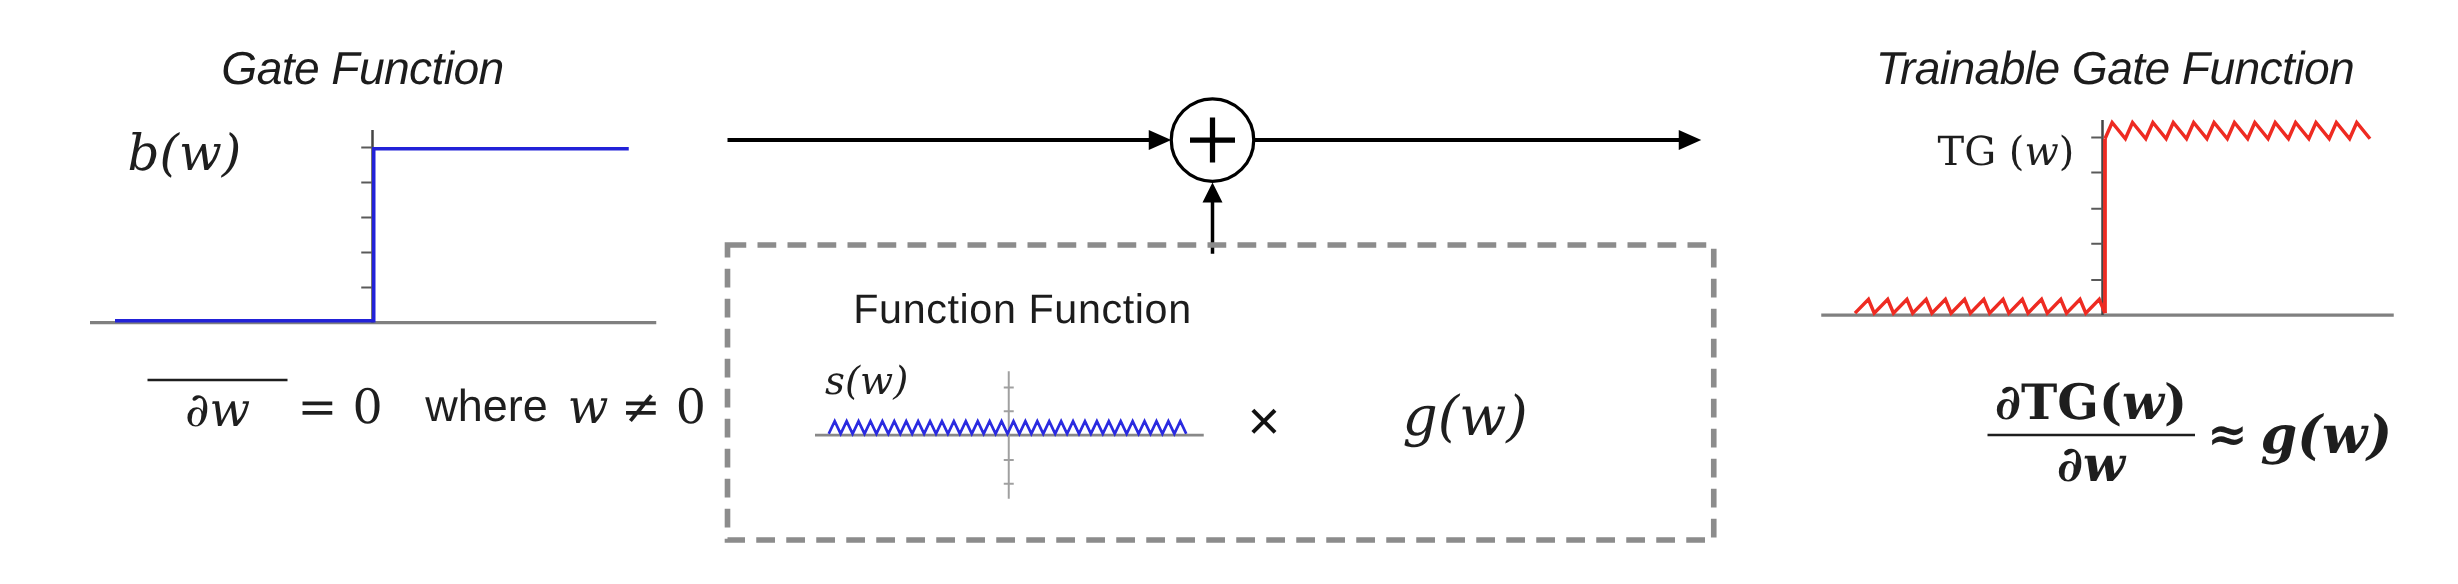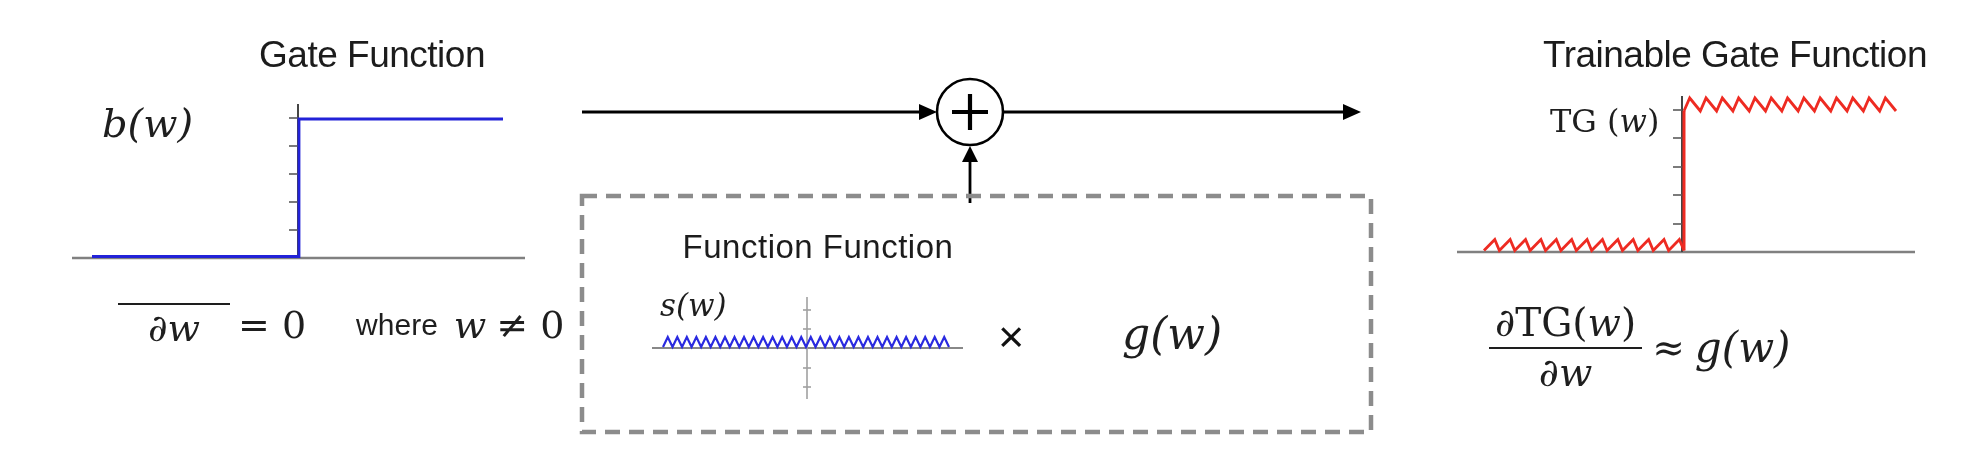--- a/index.html
+++ b/index.html
@@ -2,21 +2,21 @@
 <html><head>
 <meta charset="utf-8">
 <style>
   html,body{margin:0;padding:0;background:#ffffff;}
   #canvas{
     position:relative;width:1966px;height:467px;background:#ffffff;overflow:hidden;
     font-family:"Liberation Sans",sans-serif;color:#1e1e1e;
   }
   #fig-svg{position:absolute;left:0;top:0;}
   .abs{position:absolute;white-space:nowrap;}
-  .title{font-size:37px;letter-spacing:-0.5px;text-align:right;color:#1c1c1c;}
+  .title{font-size:37px;letter-spacing:-0.5px;text-align:center;color:#1c1c1c;font-style:italic;}
   .boxlabel{font-size:33px;letter-spacing:0.5px;text-align:center;color:#1c1c1c;}
   .math{font-family:"DejaVu Serif",serif;font-style:italic;}
   .up{font-style:normal;}
   .formula{display:flex;align-items:center;font-size:38px;}
   .frac{display:inline-flex;flex-direction:column;align-items:center;}
   .frac .num,.frac .den{line-height:1.12;padding:0 6px;}
   .frac .bar{width:100%;border-top:2.6px solid #1e1e1e;margin:2px 0;}
   .rhs{margin-left:10px;}
 </style>
 </head>
@@ -85,36 +85,36 @@
 
   <div class="abs title" style="left:95px;top:34px;width:390px;">Gate Function</div>
   <div class="abs math" style="left:102px;top:100px;font-size:40px;text-align:center;">b(w)</div>
 
   <div class="abs formula" style="left:118px;top:301px;">
     <span class="frac" style="min-width:112px;">
       <span class="bar"></span>
       <span class="den math">∂w</span>
     </span>
     <span class="math up" style="margin-left:8px;">= 0</span>
-    <span class="up" style="margin-left:50px;font-size:30px;">where</span>
+    <span class="up" style="margin-left:34px;font-size:36px;">where</span>
     <span class="math" style="margin-left:16px;">w</span>
     <span class="math up" style="margin-left:10px;">≠ 0</span>
   </div>
 
   <div class="abs boxlabel" style="left:658px;top:228px;width:320px;">Function Function</div>
   <div class="abs math" style="left:660px;top:287px;font-size:31px;">s(w)</div>
   <div class="abs" style="left:998px;top:311px;font-size:45px;color:#111111;">×</div>
   <div class="abs math" style="left:1122px;top:308px;font-size:44px;">g(w)</div>
 
   <div class="abs title" style="left:1457px;top:34px;width:470px;">Trainable Gate Function</div>
   <div class="abs" style="left:1550px;top:102px;font-size:32px;">
     <span class="math up">TG (</span><span class="math">w</span><span class="math up">)</span>
   </div>
 
-  <div class="abs formula" style="left:1489px;top:301px;font-size:39px;">
+  <div class="abs formula" style="left:1590px;top:301px;font-size:39px;font-weight:bold;">
     <span class="frac" style="min-width:136px;">
       <span class="num"><span class="math">∂</span><span class="math up">TG(</span><span class="math">w</span><span class="math up">)</span></span>
       <span class="bar"></span>
       <span class="den math">∂w</span>
     </span>
     <span class="math up" style="margin-left:10px;">≈</span>
     <span class="math rhs" style="font-size:42px;">g(w)</span>
   </div>
 
 </div>

